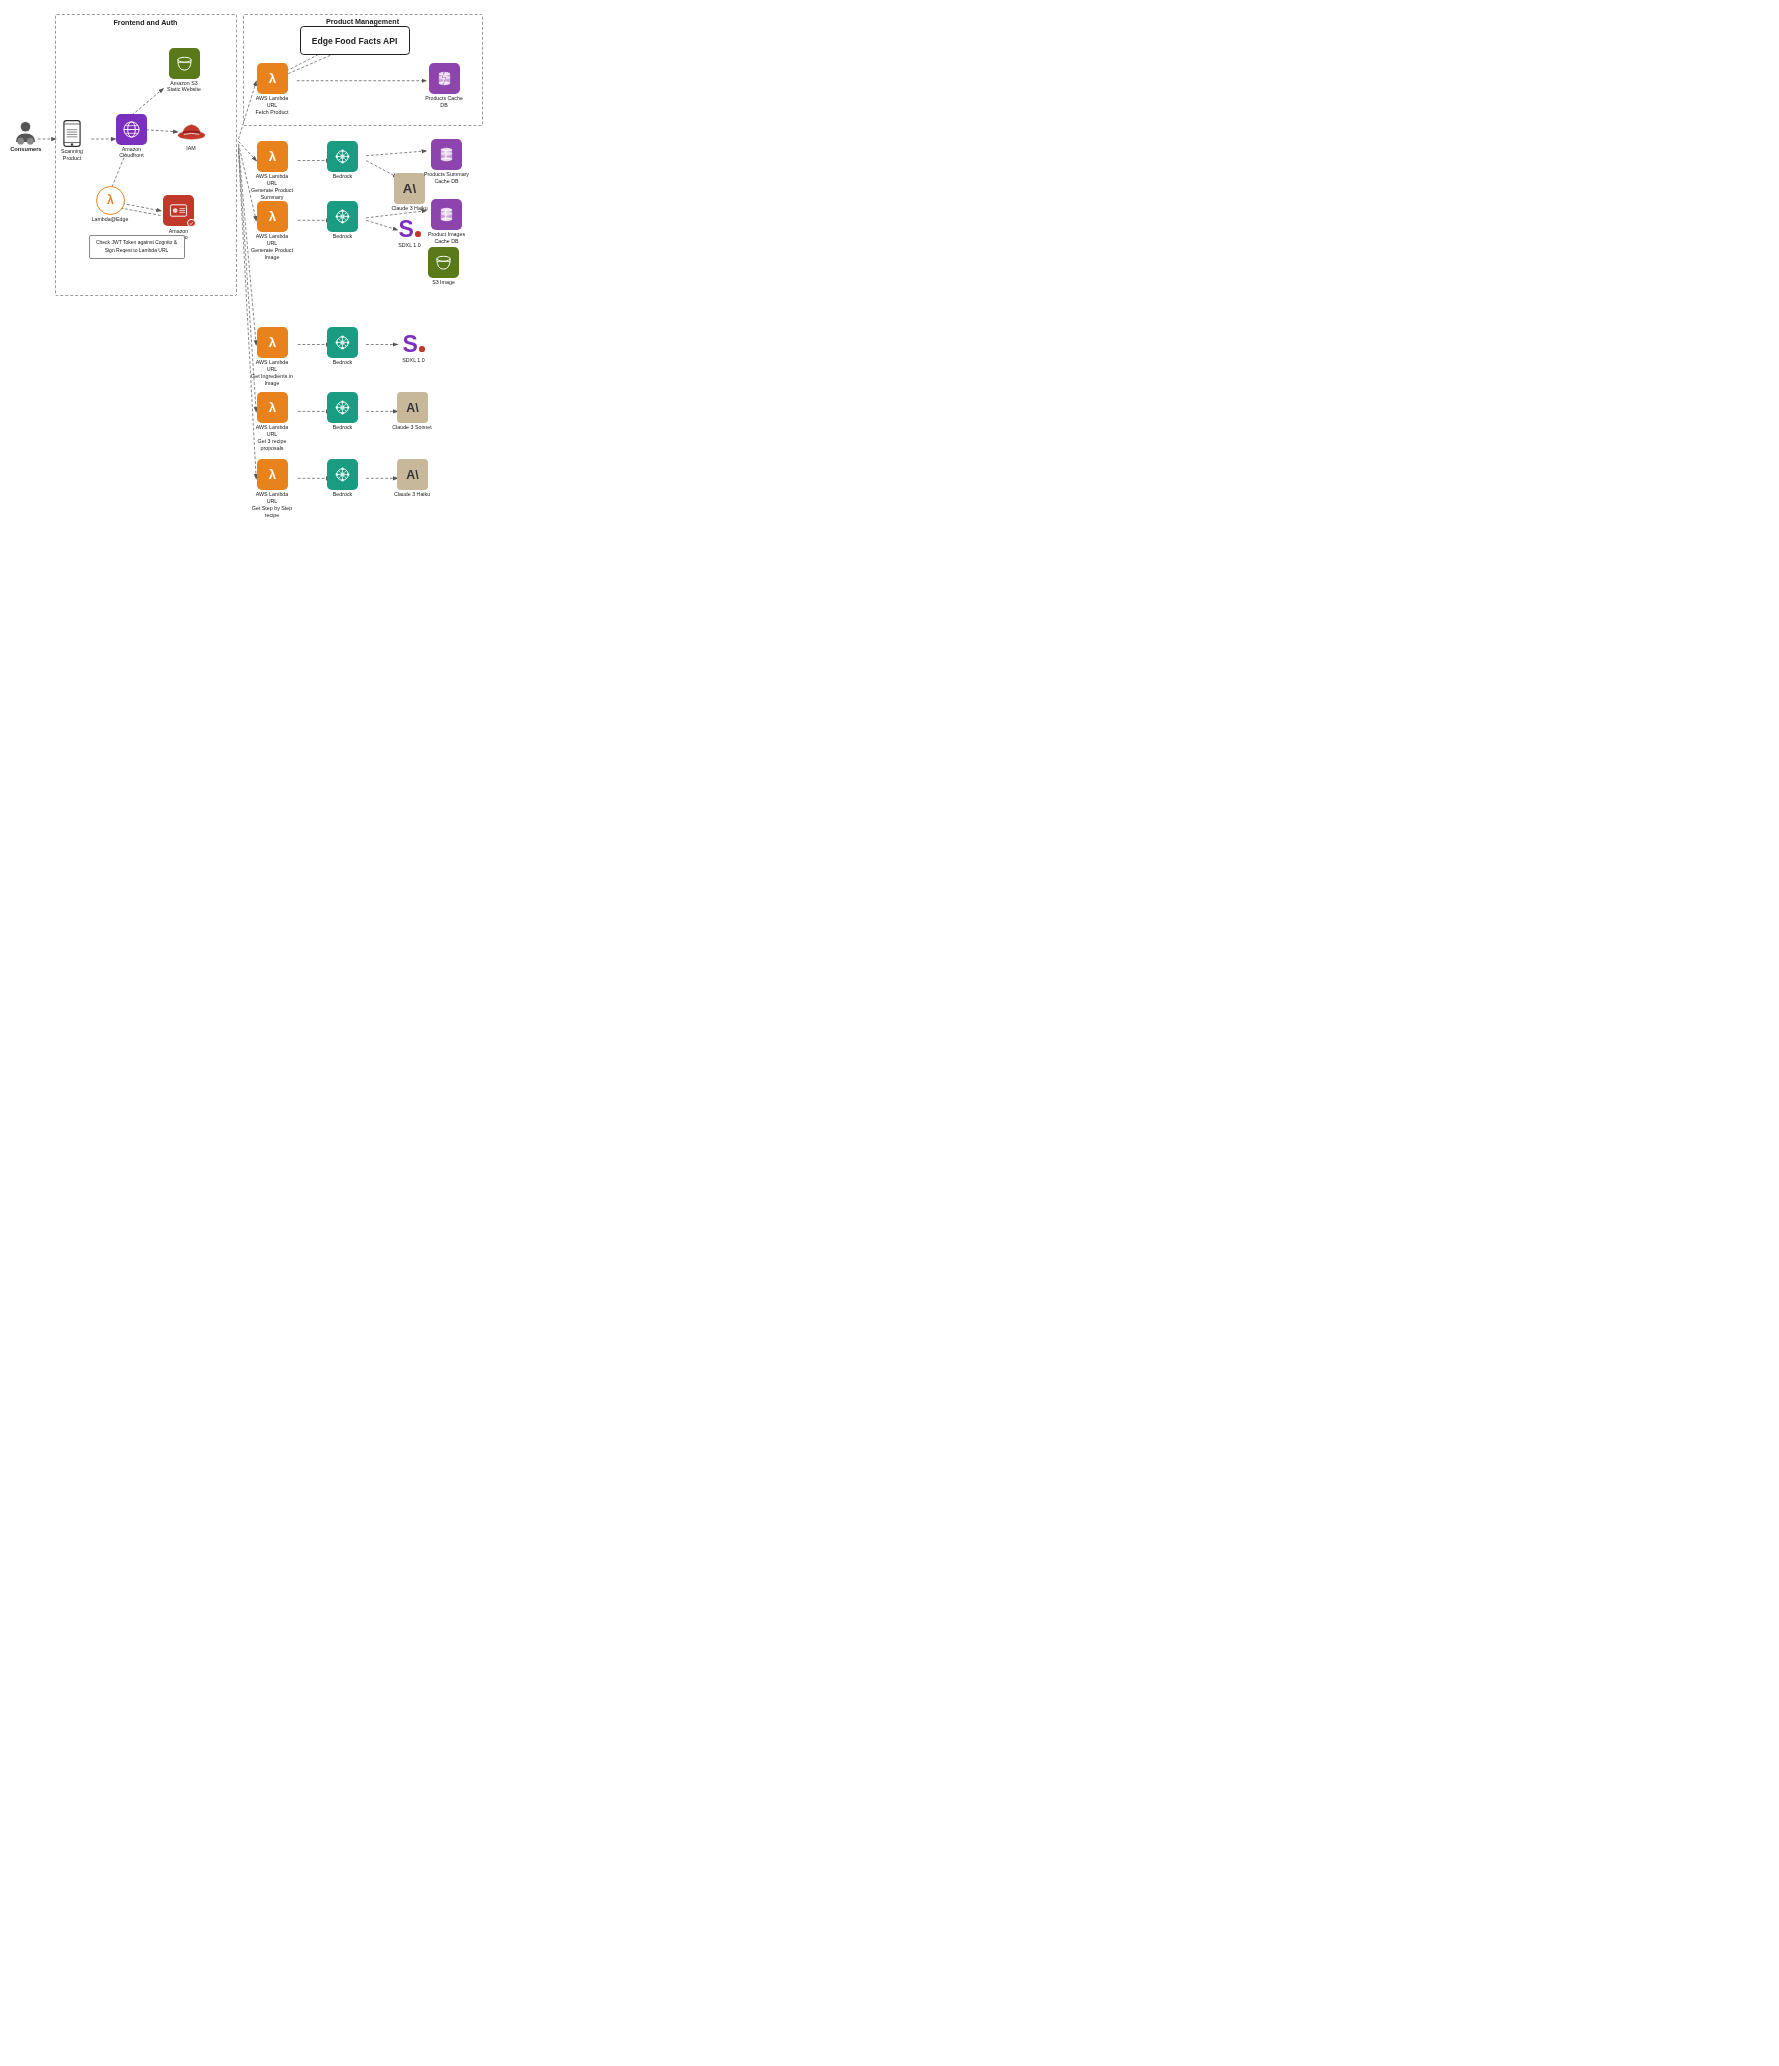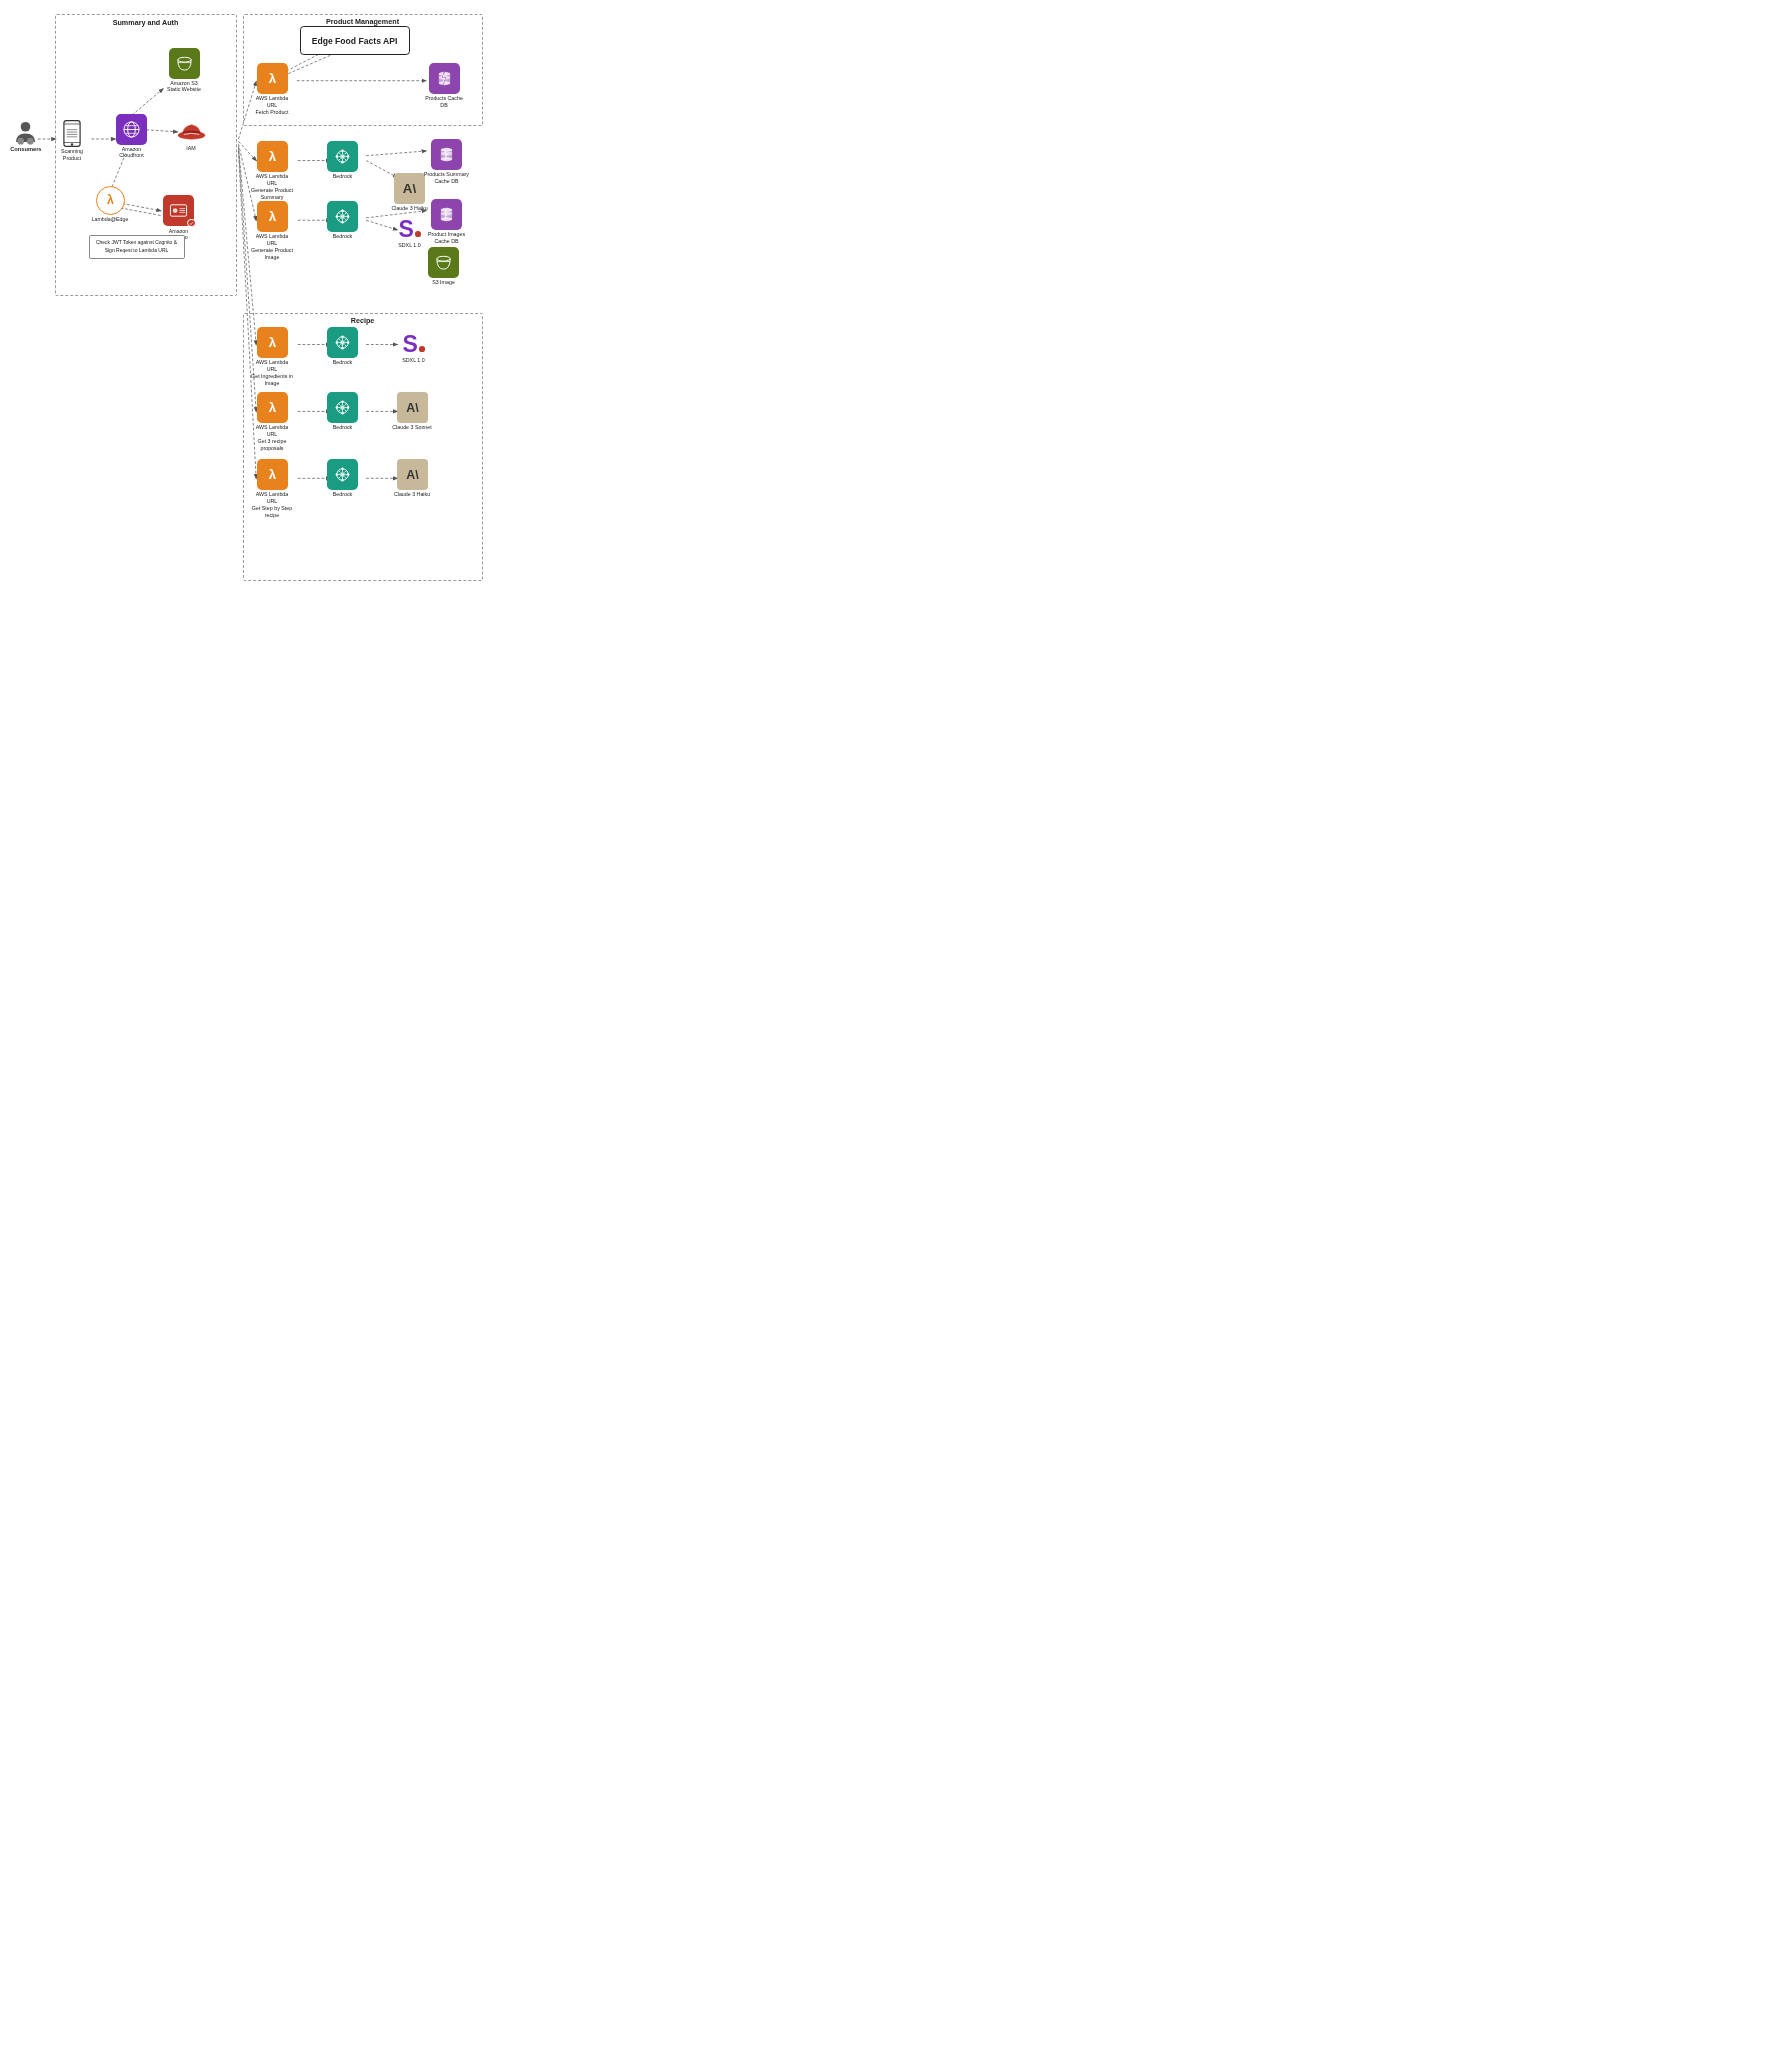--- a/index.html
+++ b/index.html
@@ -93,31 +93,28 @@
       <marker id="arrow" markerWidth="8" markerHeight="8" refX="6" refY="3" orient="auto">
         <path d="M0,0 L0,6 L8,3 z" fill="#555"></path>
       </marker>
       <marker id="arrow2" markerWidth="8" markerHeight="8" refX="2" refY="3" orient="auto">
         <path d="M8,0 L8,6 L0,3 z" fill="#555"></path>
       </marker>
     </defs>
   </svg>
 
   <div style="position:absolute; left:50px; top:4.8px; width:182px; height:282px; border:1px dashed #999; border-radius:1.9px;">
-    <div style="text-align:center; font-weight:bold; font-size:7.2px; margin-top:2.9px;">Summary and Auth</div>
+    <div style="text-align:center; font-weight:bold; font-size:7.2px; margin-top:2.9px;">Frontend and Auth</div>
   </div>
 
   <div style="position:absolute; left:238px; top:4px; width:240px; height:112px; border:1px dashed #999; border-radius:1.9px;">
     <div style="text-align:center; font-weight:bold; font-size:7.2px; margin-top:2.9px;">Product Management</div>
   </div>
 
 
-  <div style="position:absolute; left:238px; top:303px; width:240px; height:268px; border:1px dashed #999; border-radius:1.9px;">
-    <div style="text-align:center; font-weight:bold; font-size:7.2px; margin-top:2.9px;">Recipe</div>
-  </div>
 
   <div style="position:absolute; left:2.4px; top:110px; display:flex; flex-direction:column; align-items:center; width:38px;">
 
     <svg width="25" height="25" viewBox="0 0 52 52">
       <circle cx="26" cy="14" r="10" fill="#555"></circle>
       <path d="M6 46 Q6 28 26 28 Q46 28 46 46" fill="#555"></path>
       <circle cx="16" cy="44" r="7" fill="#888"></circle>
       <circle cx="36" cy="44" r="7" fill="#888"></circle>
     </svg>
     <div style="font-size:5.7px; font-weight:bold; text-align:center; margin-top:1.9px;">Consumers</div>

